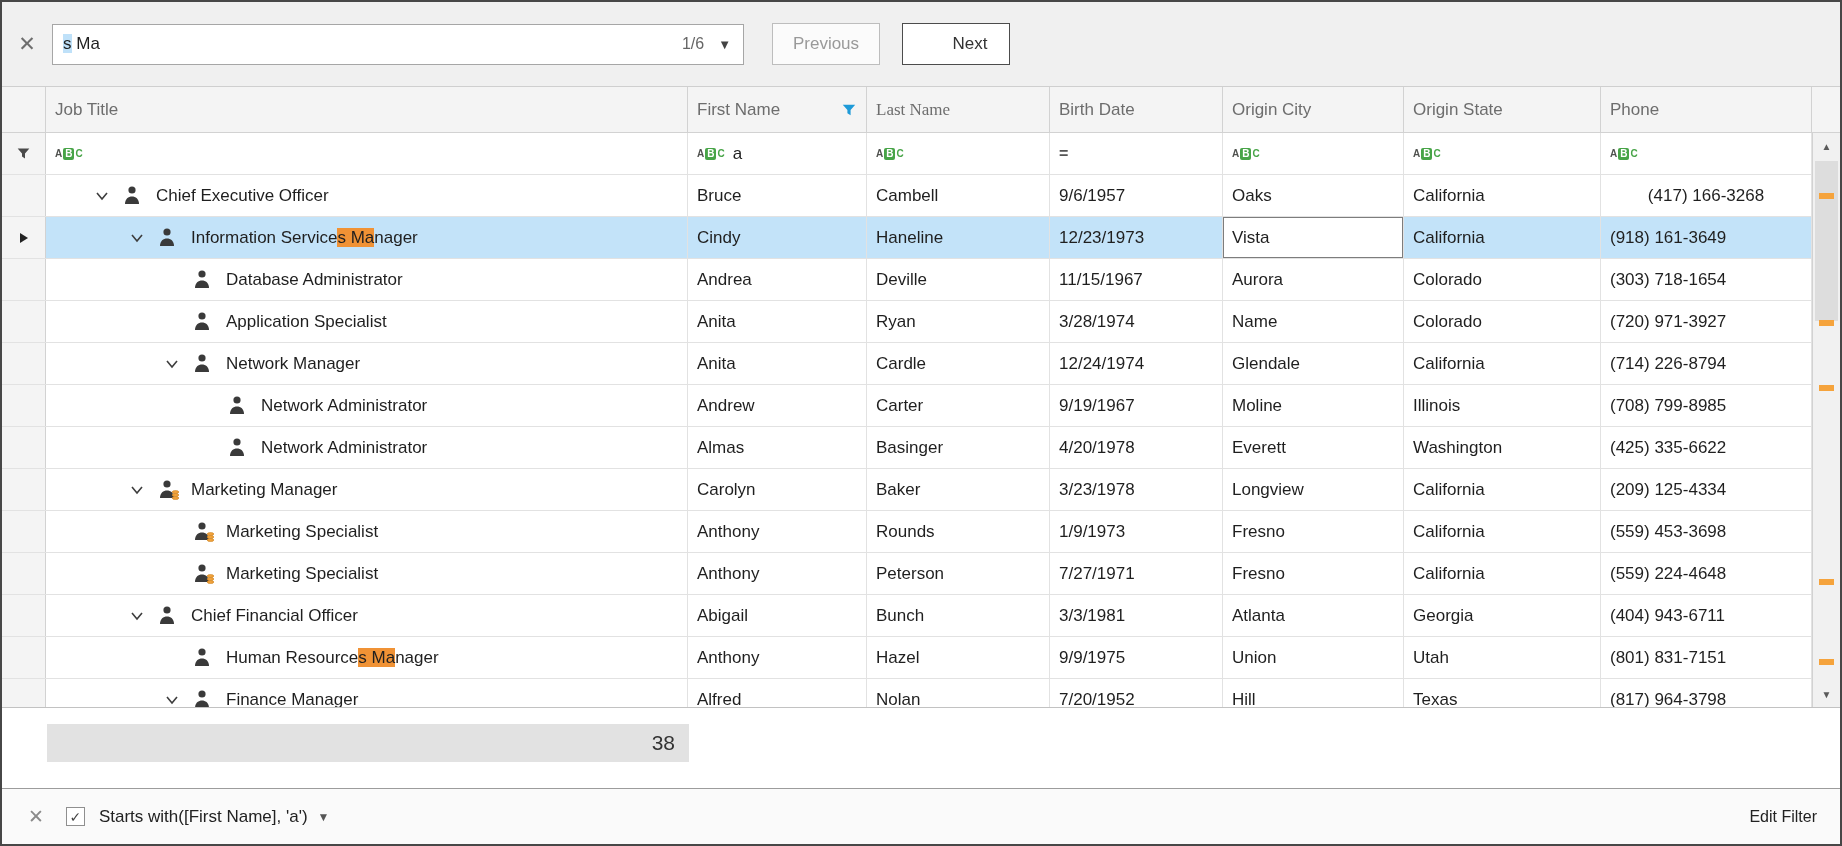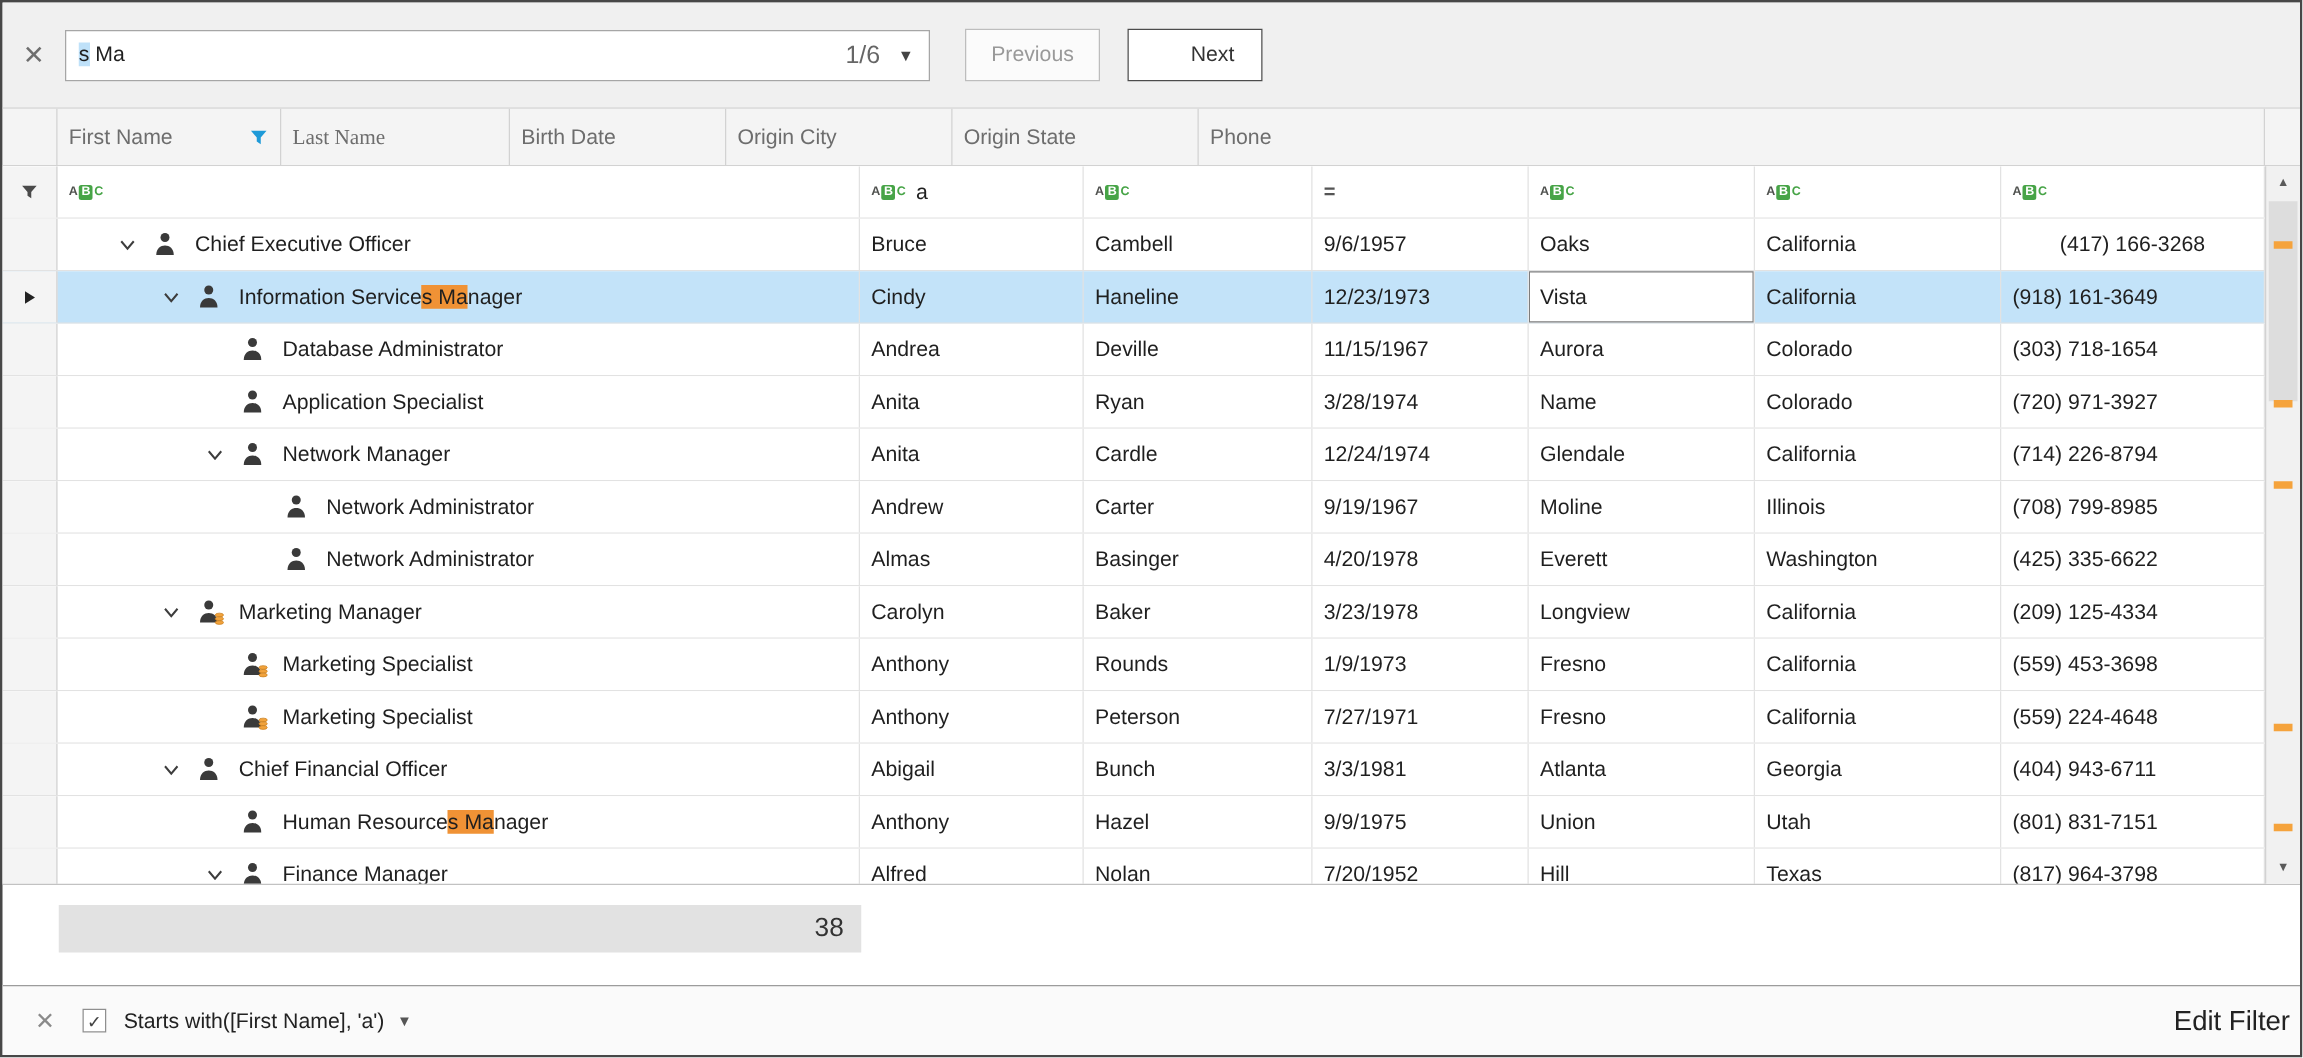--- a/index.html
+++ b/index.html
@@ -7,21 +7,21 @@
           background:#fff;font-family:"Liberation Sans",sans-serif;color:#222;overflow:hidden;}
 
   
   .find-panel{position:absolute;top:0;left:0;right:0;height:85px;background:#f0f0f0;
               border-bottom:1px solid #cfcfcf;display:flex;align-items:center;box-sizing:border-box;}
   .find-close{width:50px;text-align:center;font-size:21px;color:#6e6e6e;cursor:pointer;}
   .search-box{width:692px;height:41px;background:#fff;border:1px solid #a6a6a6;display:flex;align-items:center;
               padding:0 10px;box-sizing:border-box;font-size:17px;}
   .search-text{flex:1;white-space:pre;color:#1f1f1f;}
   .sel{background:#bfe1f9;}
-  .search-count{color:#666;margin-right:12px;font-size:20px;}
+  .search-count{color:#666;margin-right:12px;font-size:16px;}
   .search-dd{color:#444;font-size:13px;padding:0 2px;cursor:pointer;}
   .btn{height:42px;display:flex;align-items:center;justify-content:center;font-size:17px;box-sizing:border-box;cursor:pointer;}
   .btn-prev{width:108px;margin-left:28px;border:1px solid #bdbdbd;background:#fbfbfb;color:#999;}
   .btn-next{width:108px;margin-left:22px;border:1px solid #4c4c4c;background:#fff;color:#333;padding-left:28px;}
 
   
   .grid-header{position:absolute;top:85px;left:0;width:1838px;height:46px;display:flex;background:#f4f4f4;
                border-bottom:1px solid #d2d2d2;box-sizing:border-box;}
   .h-ind{width:44px;flex:0 0 44px;border-right:1px solid #d2d2d2;box-sizing:border-box;}
   .h-cell{display:flex;align-items:center;padding:0 9px;color:#6d6d6d;font-size:17px;
@@ -65,40 +65,43 @@
   .summary-cell{position:absolute;top:722px;left:45px;width:642px;height:38px;background:#e2e2e2;
                 display:flex;align-items:center;justify-content:flex-end;padding-right:14px;box-sizing:border-box;
                 font-size:21px;color:#333;}
   .filter-panel{position:absolute;left:0;right:0;bottom:0;height:56px;background:#fafafa;border-top:1px solid #9c9c9c;
                 display:flex;align-items:center;box-sizing:border-box;}
   .fp-close{margin-left:26px;color:#8a8a8a;font-size:19px;cursor:pointer;}
   .fp-check{margin-left:22px;width:19px;height:19px;background:#fff;border:1px solid #8f8f8f;display:flex;
             align-items:center;justify-content:center;font-size:14px;color:#444;box-sizing:border-box;cursor:pointer;}
   .fp-label{margin-left:14px;font-size:17px;color:#222;cursor:pointer;}
   .fp-caret{margin-left:10px;color:#555;font-size:12px;cursor:pointer;}
-  .fp-edit{margin-left:auto;margin-right:8px;font-size:22px;color:#222;cursor:pointer;}
+  .fp-edit{margin-left:auto;margin-right:23px;font-size:16px;color:#222;cursor:pointer;}
 </style>
 </head>
 <body>
 
 <div class="window">
 
   <div class="find-panel">
     <div class="find-close">✕</div>
     <div class="search-box">
       <div class="search-text"><span class="sel">s</span><span> Ma</span></div>
       <div class="search-count">1/6</div>
       <div class="search-dd">▼</div>
     </div>
     <div class="btn btn-prev">Previous</div>
     <div class="btn btn-next">Next</div>
   </div>
 
   <div class="grid-header" id="hdr">
       <div class="h-ind"></div>
+      <div class="h-cell" style="width:642px;flex:0 0 642px;">
+        <span class="lbl">Job Title</span>
+      </div>
       <div class="h-cell" style="width:179px;flex:0 0 179px;">
         <span class="lbl">First Name</span>
         <span class="h-funnel">
           <svg width="16" height="16" viewBox="0 0 18 18">
             <path d="M2 3h14l-5.2 6v6l-3.6-2.4V9z" fill="#1e9ad8"></path>
           </svg>
         </span>
       </div>
       <div class="h-cell" style="width:183px;flex:0 0 183px;font-family:Liberation Serif, serif;">
         <span class="lbl">Last Name</span>

